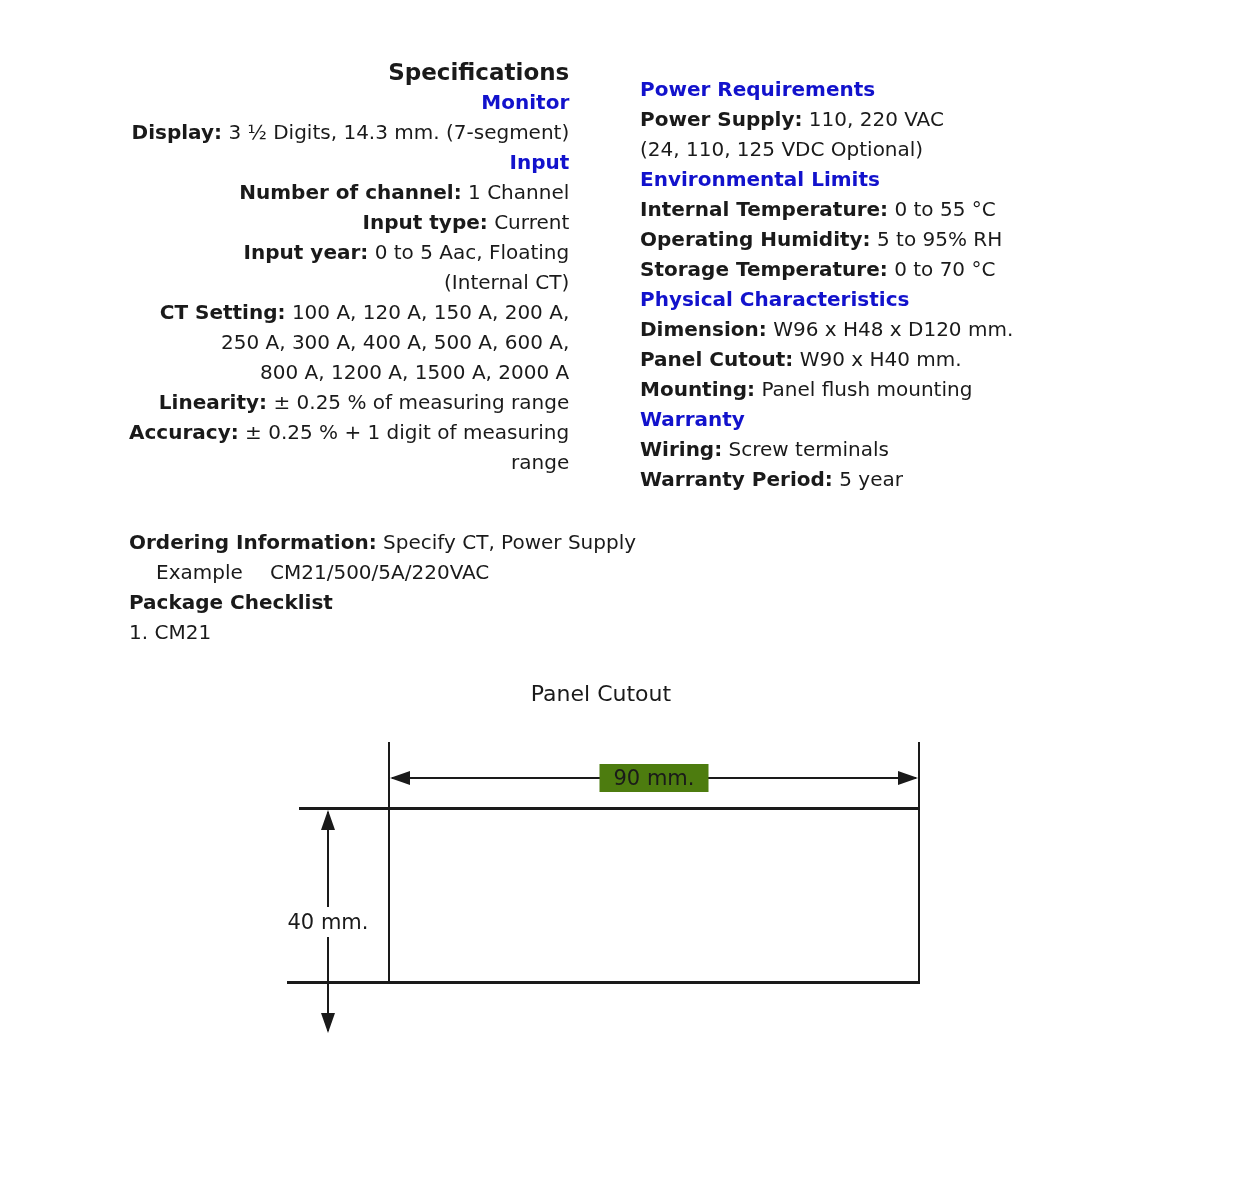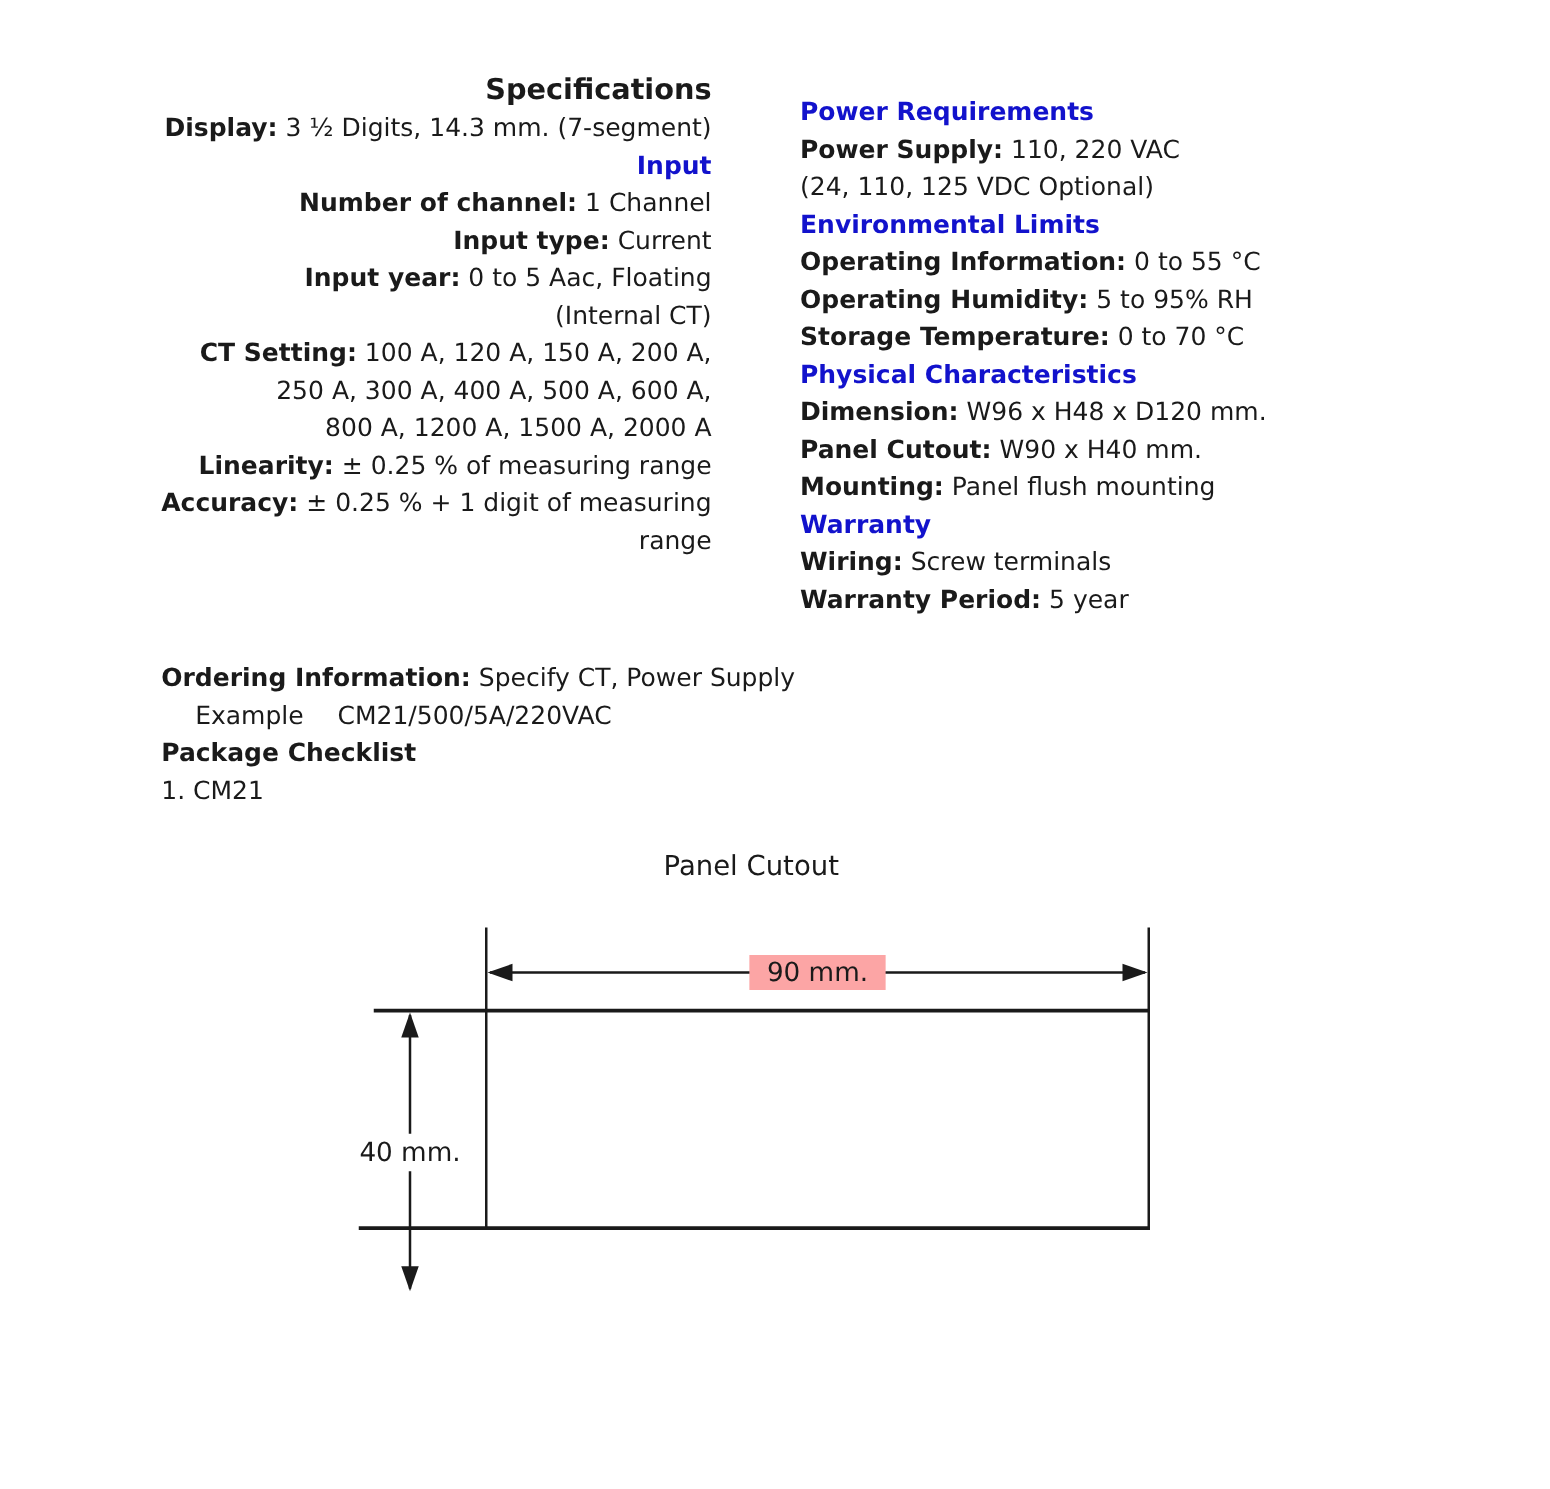--- a/index.html
+++ b/index.html
@@ -26,55 +26,56 @@
   .vline-right{left:918px;top:742px;width:2px;height:242px;}
   .hline-top{left:299px;top:807px;width:621px;height:3px;}
   .hline-bottom{left:287px;top:981px;width:633px;height:3px;}
 
   .dim-w{position:absolute;left:390px;top:764px;width:528px;height:28px;}
   .dim-w-line{position:absolute;left:2px;right:2px;top:13px;height:2px;background:#1a1a1a;}
   .ah{position:absolute;width:0;height:0;}
   .ah-left{left:0;top:7px;border-top:7px solid transparent;border-bottom:7px solid transparent;border-right:20px solid #1a1a1a;}
   .ah-right{right:0;top:7px;border-top:7px solid transparent;border-bottom:7px solid transparent;border-left:20px solid #1a1a1a;}
   .dim-w-label{position:absolute;left:50%;top:0;transform:translateX(-50%);
-    background:#fca5a5;padding:0 14px;font-size:21px;line-height:28px;white-space:nowrap;}
+    background:#4d7c0f;padding:0 14px;font-size:21px;line-height:28px;white-space:nowrap;}
 
   .dim-h{position:absolute;left:320px;top:810px;width:16px;height:223px;}
   .dim-h-line{position:absolute;left:7px;top:2px;bottom:2px;width:2px;background:#1a1a1a;}
   .ah-up{left:1px;top:0;border-left:7px solid transparent;border-right:7px solid transparent;border-bottom:20px solid #1a1a1a;}
   .ah-down{left:1px;bottom:0;border-left:7px solid transparent;border-right:7px solid transparent;border-top:20px solid #1a1a1a;}
   .dim-h-label{position:absolute;left:8px;top:50%;transform:translate(-50%,-50%);
     background:#ffffff;padding:2px 4px;font-size:21px;line-height:26px;white-space:nowrap;}
 </style>
 </head>
 <body>
 
 <div class="col-left">
   <div class="page-title">Specifications</div>
 
+  <div class="line section"><span>Monitor</span></div>
   <div class="line"><span class="lbl">Display:</span> <span>3 ½ Digits, 14.3 mm. (7-segment)</span></div>
   <div class="line section"><span>Input</span></div>
   <div class="line"><span class="lbl">Number of channel:</span> <span>1 Channel</span></div>
   <div class="line"><span class="lbl">Input type:</span> <span>Current</span></div>
   <div class="line"><span class="lbl">Input year:</span> <span>0 to 5 Aac, Floating</span></div>
   <div class="line"><span>(Internal CT)</span></div>
   <div class="line"><span class="lbl">CT Setting:</span> <span>100 A, 120 A, 150 A, 200 A,</span></div>
   <div class="line"><span>250 A, 300 A, 400 A, 500 A, 600 A,</span></div>
   <div class="line"><span>800 A, 1200 A, 1500 A, 2000 A</span></div>
   <div class="line"><span class="lbl">Linearity:</span> <span>± 0.25 % of measuring range</span></div>
   <div class="line"><span class="lbl">Accuracy:</span> <span>± 0.25 % + 1 digit of measuring</span></div>
   <div class="line"><span>range</span></div>
 </div>
 
 <div class="col-right">
   <div class="line section"><span>Power Requirements</span></div>
   <div class="line"><span class="lbl">Power Supply:</span> <span>110, 220 VAC</span></div>
   <div class="line"><span>(24, 110, 125 VDC Optional)</span></div>
   <div class="line section"><span>Environmental Limits</span></div>
-  <div class="line"><span class="lbl">Operating Information:</span> <span>0 to 55 °C</span></div>
+  <div class="line"><span class="lbl">Internal Temperature:</span> <span>0 to 55 °C</span></div>
   <div class="line"><span class="lbl">Operating Humidity:</span> <span>5 to 95% RH</span></div>
   <div class="line"><span class="lbl">Storage Temperature:</span> <span>0 to 70 °C</span></div>
   <div class="line section"><span>Physical Characteristics</span></div>
   <div class="line"><span class="lbl">Dimension:</span> <span>W96 x H48 x D120 mm.</span></div>
   <div class="line"><span class="lbl">Panel Cutout:</span> <span>W90 x H40 mm.</span></div>
   <div class="line"><span class="lbl">Mounting:</span> <span>Panel flush mounting</span></div>
   <div class="line section"><span>Warranty</span></div>
   <div class="line"><span class="lbl">Wiring:</span> <span>Screw terminals</span></div>
   <div class="line"><span class="lbl">Warranty Period:</span> <span>5 year</span></div>
 </div>

